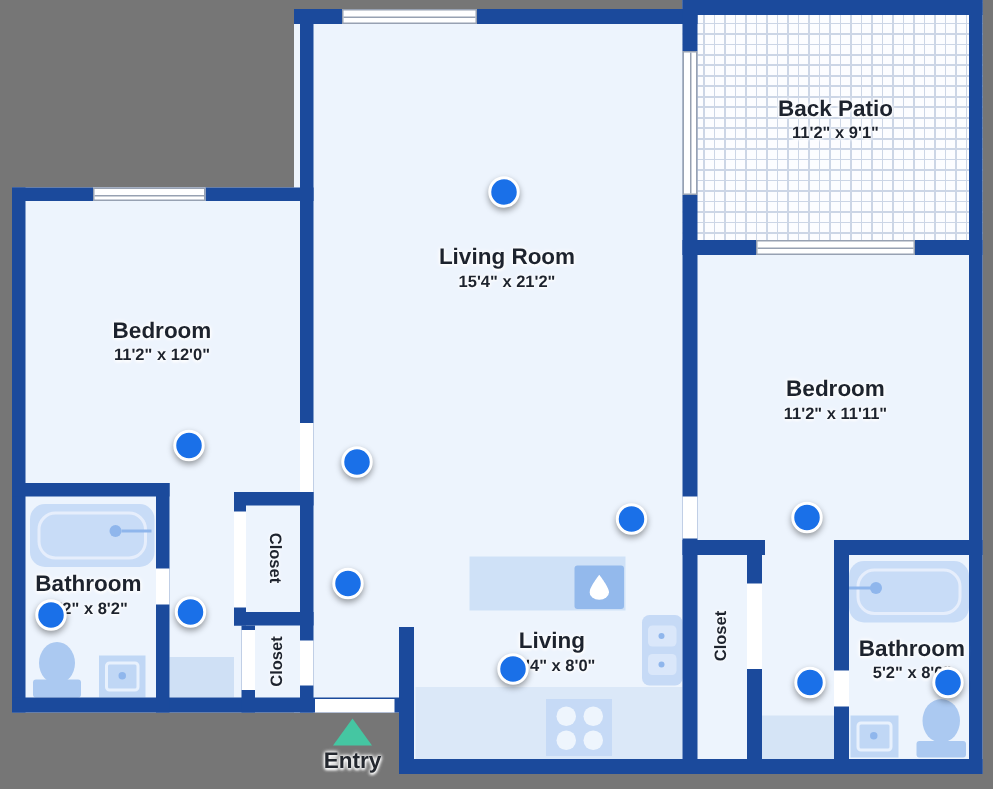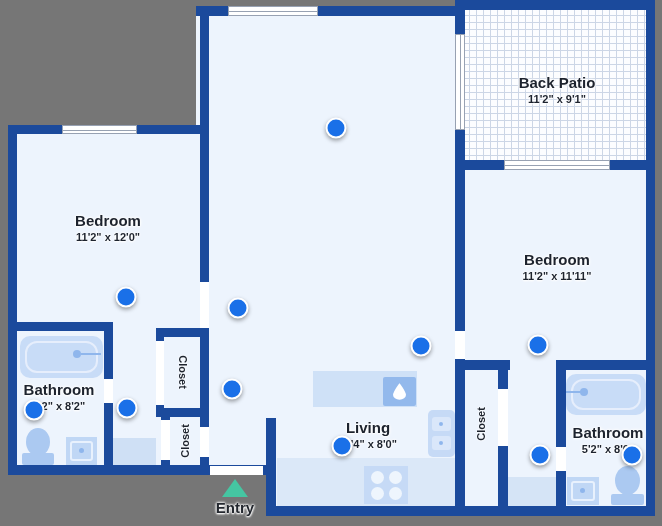--- a/index.html
+++ b/index.html
@@ -131,23 +131,27 @@
   <div class="abs open" style="left:200px;top:282px;width:9px;height:46px;"></div>
   <div class="abs open" style="left:200px;top:427px;width:9px;height:30px;"></div>
   <div class="abs open" style="left:104px;top:379px;width:9px;height:24px;"></div>
   <div class="abs open" style="left:156px;top:341px;width:8px;height:64px;"></div>
   <div class="abs open" style="left:161px;top:420px;width:9px;height:40px;"></div>
   <div class="abs open" style="left:455px;top:331px;width:10px;height:28px;"></div>
   <div class="abs open" style="left:498px;top:389px;width:10px;height:57px;"></div>
   <div class="abs open" style="left:556px;top:447px;width:10px;height:24px;"></div>
   <div class="abs open" style="left:210px;top:466px;width:53px;height:9px;"></div>
 
-  <div class="room-label" style="left:557px;top:74px;">
+  <div class="room-label" style="left:557px;top:64px;">
     <span class="room-name">Back Patio</span>
     <span class="room-dims">11'2" x 9'1"</span>
+  </div>
+  <div class="room-label" style="left:338px;top:163px;">
+    <span class="room-name">Living Room</span>
+    <span class="room-dims">15'4" x 21'2"</span>
   </div>
   <div class="room-label" style="left:108px;top:212px;">
     <span class="room-name">Bedroom</span>
     <span class="room-dims">11'2" x 12'0"</span>
   </div>
   <div class="room-label" style="left:557px;top:251px;">
     <span class="room-name">Bedroom</span>
     <span class="room-dims">11'2" x 11'11"</span>
   </div>
   <div class="room-label" style="left:59px;top:381px;">

